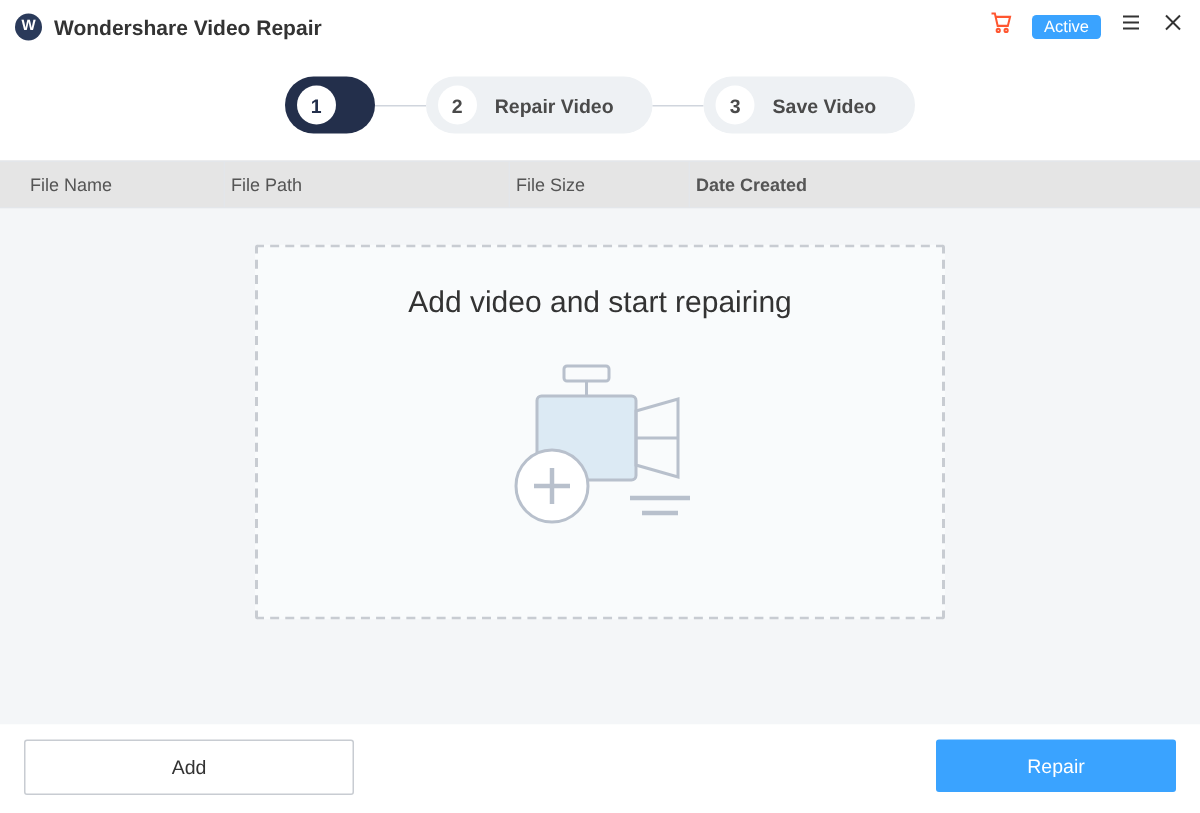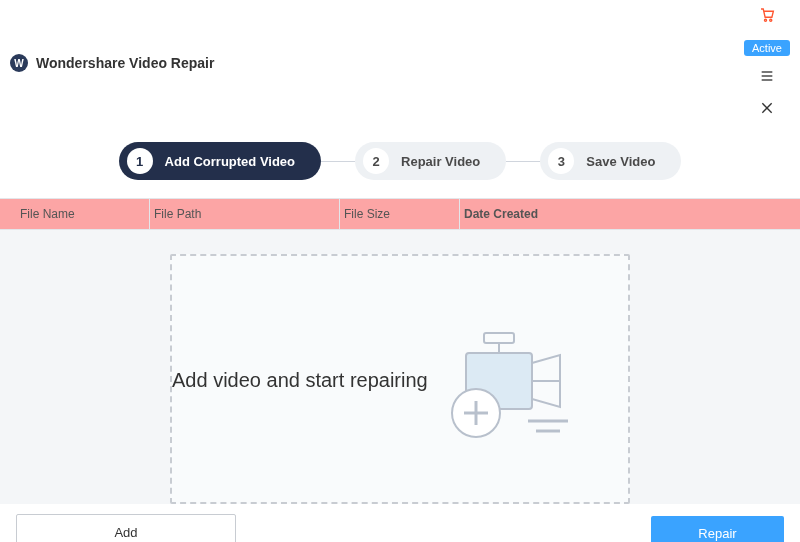--- a/index.html
+++ b/index.html
@@ -4,59 +4,59 @@
 <style>
   * { box-sizing: border-box; margin: 0; padding: 0; }
   html, body { width: 800px; height: 542px; font-family: Arial, Helvetica, sans-serif; background: #fff; color: #333; }
   body { display: flex; flex-direction: column; }
 
   
   .titlebar { display: flex; align-items: center; padding: 6px 10px 4px 10px; }
   .logo { width: 18px; height: 18px; border-radius: 50%; background: #2a3a5a; display: flex; align-items: center; justify-content: center; color: #fff; font-size: 10px; font-weight: bold; margin-right: 8px; }
   .app-title { font-size: 14px; font-weight: 600; color: #333; }
   .titlebar-spacer { flex: 1; }
-  .titlebar-right { display: flex; align-items: center; gap: 12px; flex-direction: column; }
+  .titlebar-right { display: flex; align-items: center; gap: 12px; }
   .cart-icon svg { width: 18px; height: 18px; stroke: #ff5630; fill: none; stroke-width: 1.8; }
   .active-badge { background: #3aa3ff; color: #fff; font-size: 11px; border-radius: 3px; padding: 2px 8px; }
   .menu-icon, .close-icon { cursor: pointer; }
   .menu-icon svg, .close-icon svg { width: 16px; height: 16px; stroke: #333; stroke-width: 2; fill: none; }
 
   
   .stepper { display: flex; justify-content: center; align-items: center; padding: 18px 0 18px 0; }
   .step { display: flex; align-items: center; border-radius: 999px; padding: 6px 26px 6px 8px; gap: 12px; }
   .step .num { width: 26px; height: 26px; border-radius: 50%; display: flex; align-items: center; justify-content: center; font-size: 13px; font-weight: 600; }
   .step .label { font-size: 13px; font-weight: 600; }
   .step.active { background: #232f4b; color: #fff; }
   .step.active .num { background: #fff; color: #232f4b; }
   .step.inactive { background: #eef1f4; color: #4a4a4a; }
   .step.inactive .num { background: #fff; color: #4a4a4a; }
   .connector { width: 34px; height: 1px; background: #d0d5dd; }
 
   
-  .table-header { display: flex; border-top: 1px solid #e3e6ea; border-bottom: 1px solid #e3e6ea; background: #fca5a5; }
+  .table-header { display: flex; border-top: 1px solid #e3e6ea; border-bottom: 1px solid #e3e6ea; background: #e5e5e5; }
   .table-header .col { font-size: 12px; color: #555; padding: 8px 4px; text-align: left; border-right: 1px solid #e3e6ea; }
   .table-header .col:last-child { border-right: none; }
   .col-name { width: 150px; text-align: left !important; padding-left: 20px !important; }
   .col-path { width: 190px; }
   .col-size { width: 120px; }
   .col-date { width: 130px; font-weight: bold; }
   .col-op { flex: 1; }
 
   
   .main-area { flex: 1; background: #f4f6f8; display: flex; align-items: flex-start; justify-content: center; padding-top: 24px; }
-  .dropzone { width: 460px; height: 250px; border: 2px dashed #c8ccd2; border-radius: 2px; background: #f9fbfc; display: flex; flex-direction: row; align-items: center; padding-top: 26px; }
+  .dropzone { width: 460px; height: 250px; border: 2px dashed #c8ccd2; border-radius: 2px; background: #f9fbfc; display: flex; flex-direction: column; align-items: center; padding-top: 26px; }
   .drop-text { font-size: 20px; color: #333; font-weight: 500; margin-bottom: 24px; }
   .illus { width: 160px; height: 130px; position: relative; }
   .illus svg { width: 100%; height: 100%; }
 
   
-  .footer { display: flex; justify-content: space-between; align-items: flex-end; padding: 10px 16px 12px 16px; background: #fff; }
+  .footer { display: flex; justify-content: space-between; align-items: flex-start; padding: 10px 16px 12px 16px; background: #fff; }
   .btn { font-size: 13px; padding: 10px 0; border-radius: 2px; cursor: pointer; text-align: center; }
   .btn-add { width: 220px; border: 1px solid #c8ccd2; background: #fff; color: #333; }
-  .btn-repair { width: 133px; background: #3aa3ff; color: #fff; border: none; }
+  .btn-repair { width: 160px; background: #3aa3ff; color: #fff; border: none; }
 </style>
 </head>
 <body>
 
 <div class="titlebar">
   <div class="logo">W</div>
   <div class="app-title">Wondershare Video Repair</div>
   <div class="titlebar-spacer"></div>
   <div class="titlebar-right">
     <span class="cart-icon">
@@ -79,21 +79,20 @@
           <line x1="5" y1="5" x2="19" y2="19"></line>
           <line x1="19" y1="5" x2="5" y2="19"></line>
         </svg>
     </span>
   </div>
 </div>
 
 <div class="stepper">
   <div class="step active">
     <div class="num">1</div>
-    <div class="label">Add Corrupted Video</div>
   </div>
   <div class="connector"></div>
   <div class="step inactive">
     <div class="num">2</div>
     <div class="label">Repair Video</div>
   </div>
   <div class="connector"></div>
   <div class="step inactive">
     <div class="num">3</div>
     <div class="label">Save Video</div>

